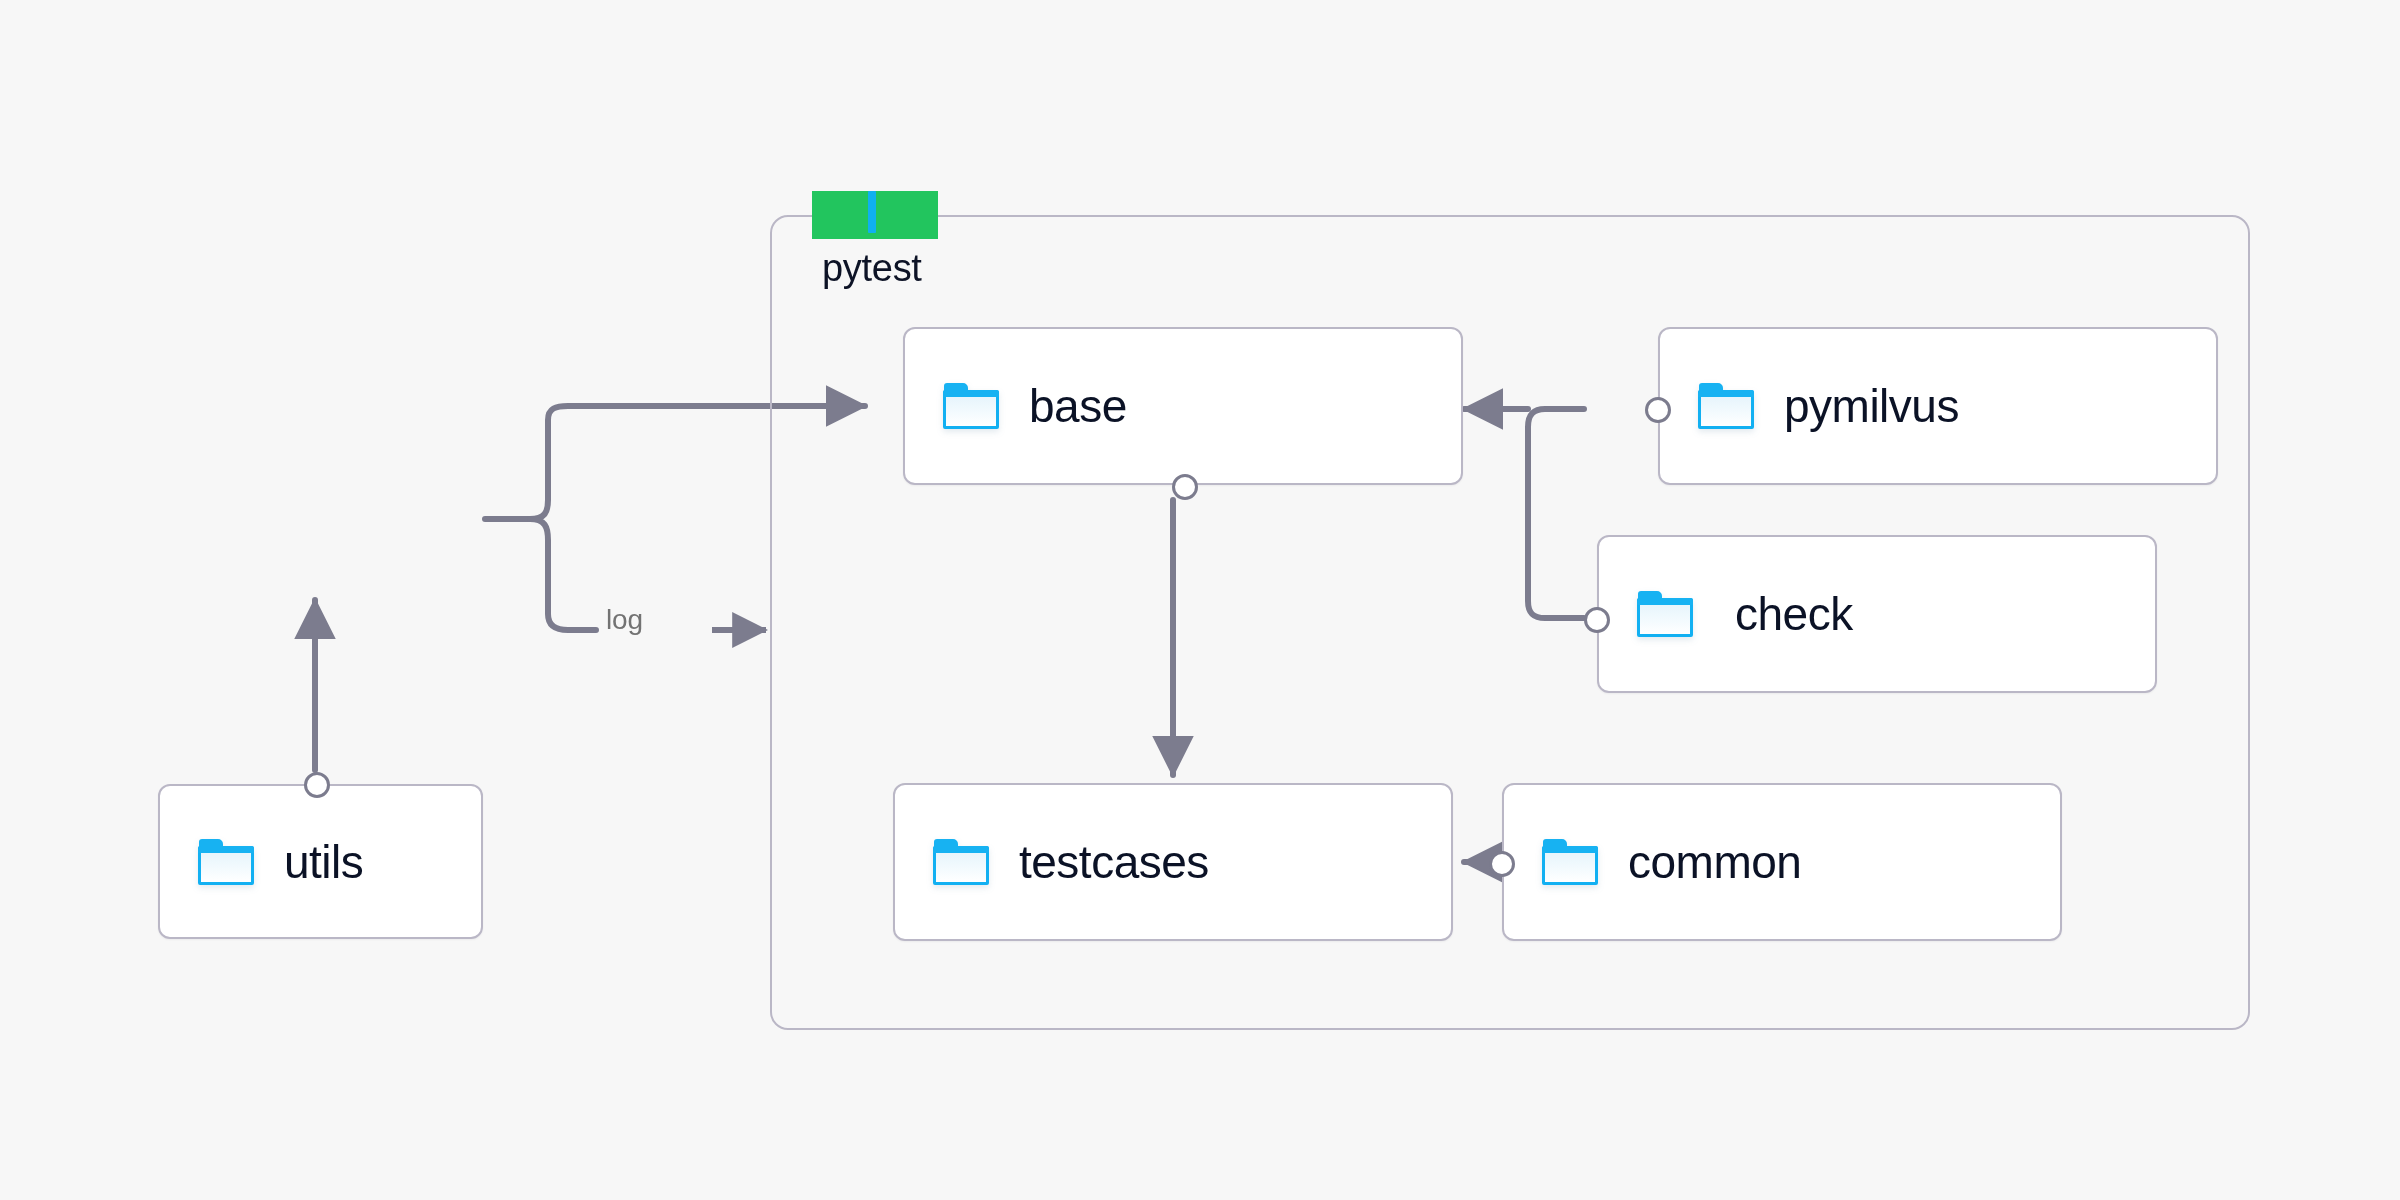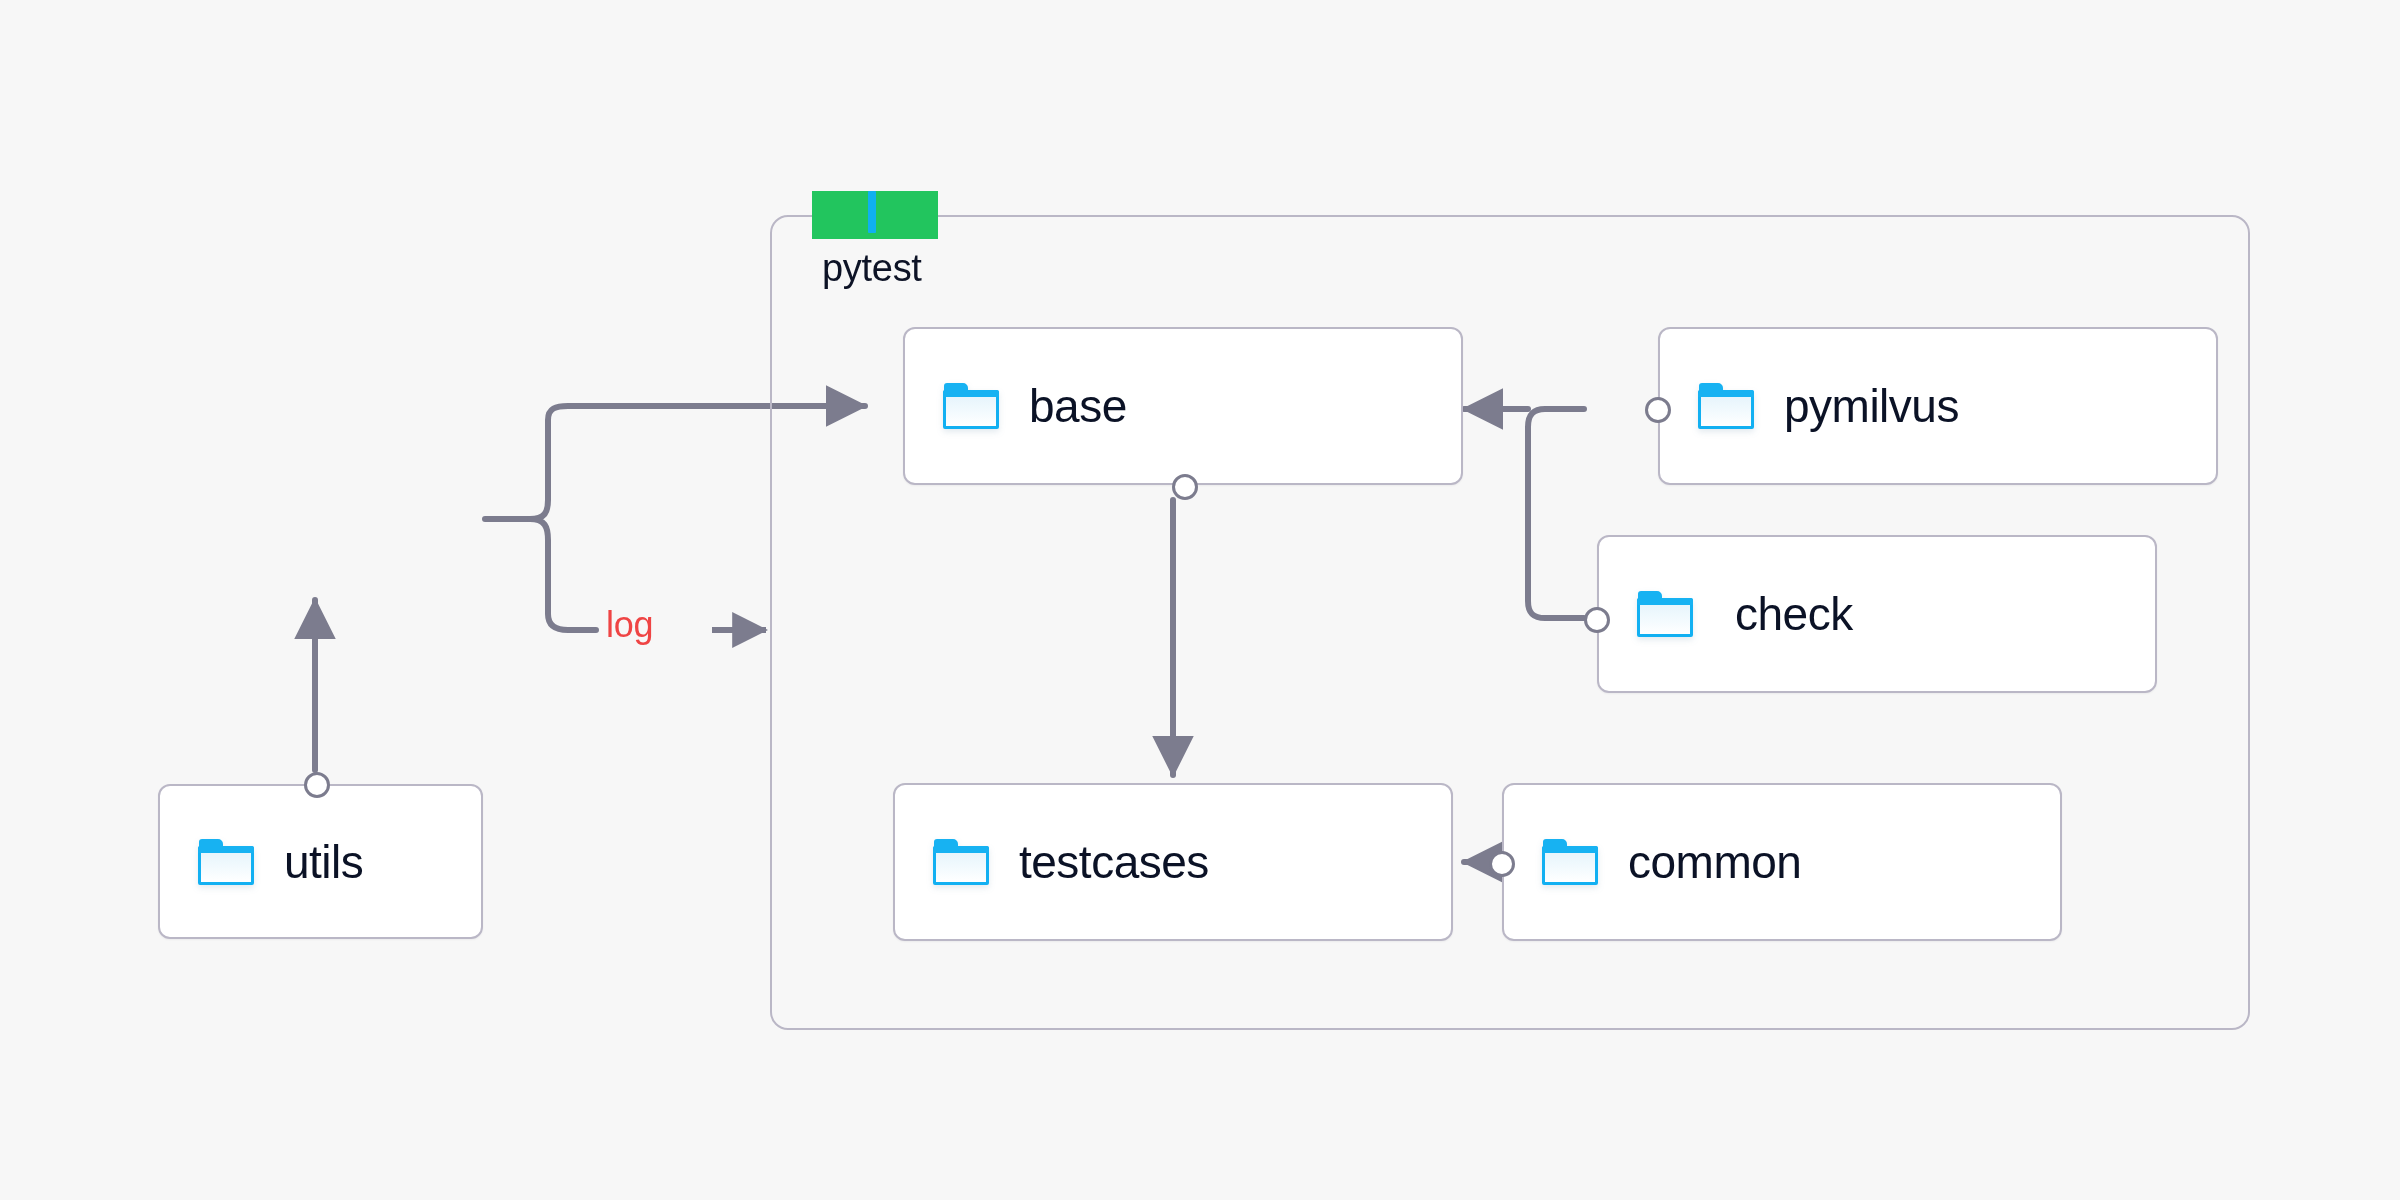--- a/index.html
+++ b/index.html
@@ -124,22 +124,22 @@
     height: 26px;
     border-radius: 50%;
     background: #ffffff;
     border: 3px solid #7c7c8e;
     box-sizing: border-box;
   }
 
   
   .edge-label {
     position: absolute;
-    font-size: 36px;
-    color: #ef4444;
+    font-size: 28px;
+    color: #737373;
     letter-spacing: -0.2px;
     white-space: nowrap;
   }
 </style>
 </head>
 <body>
 
 <div id="canvas">
 
   <svg id="wires" viewBox="0 0 2400 1200" width="2400" height="1200">

